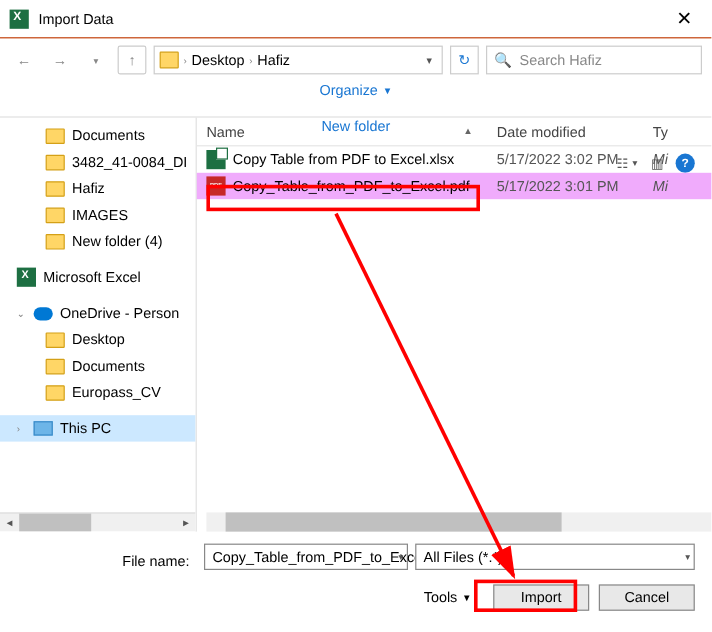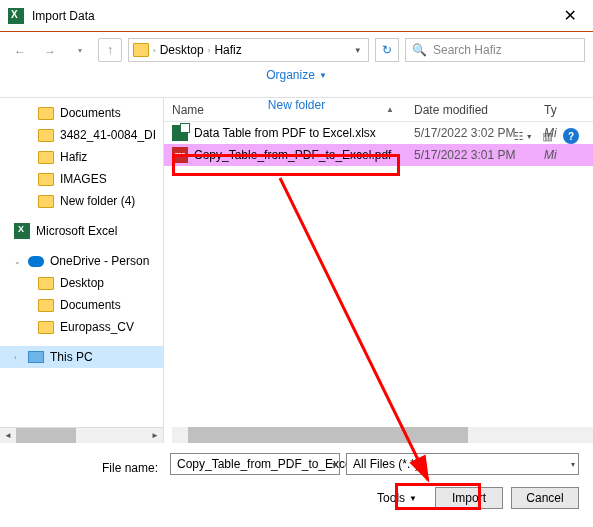--- a/index.html
+++ b/index.html
@@ -69,21 +69,21 @@
     
     .bottom { padding: 10px 14px; }
     .filerow { display: flex; align-items: flex-end; gap: 6px; margin-bottom: 12px; }
     .filerow label { width: 150px; text-align: right; padding-right: 6px; }
     .filerow .combo { height: 22px; border: 1px solid #888; padding: 0 18px 0 6px; display: flex; align-items: center; position: relative; background: #fff; }
     .filerow .combo .drop { position: absolute; right: 3px; font-size: 8px; color: #555; }
     .filerow .fname-combo { width: 170px; }
     .filerow .filter-combo { flex: 1; }
     .btnrow { display: flex; align-items: center; justify-content: flex-end; gap: 8px; }
     .btnrow .tools { display: flex; align-items: center; gap: 4px; margin-right: 10px; }
-    .btnrow .btn { width: 68px; height: 22px; border: 1px solid #888; background: #e8e8e8; display: flex; align-items: center; justify-content: center; font-size: 12px; }
+    .btnrow .btn { width: 80px; height: 22px; border: 1px solid #888; background: #e8e8e8; display: flex; align-items: center; justify-content: center; font-size: 12px; }
     
     
     .hl { position: absolute; border: 3px solid #ff0000; pointer-events: none; }
     .hl-file { left: 172px; top: 154px; width: 228px; height: 22px; }
     .hl-btn { left: 395px; top: 483px; width: 86px; height: 27px; }
     .arrow-svg { position: absolute; left: 0; top: 0; pointer-events: none; }
   </style>
 </head>
 <body>
 
@@ -203,21 +203,21 @@
       <div class="col-name">
           <span>Name</span>
           <span class="sort">▲</span>
         </div>
       <div class="col-date">Date modified</div>
       <div class="col-type">Ty</div>
     </div>
     <div class="list-row">
       <div class="fname">
           <div class="xlsx-ic"></div>
-          <span>Data Table from PDF to Excel.xlsx</span>
+          <span>Copy Table from PDF to Excel.xlsx</span>
         </div>
       <div class="fdate">5/17/2022 3:02 PM</div>
       <div class="ftype">Mi</div>
     </div>
     <div class="list-row selected">
       <div class="fname">
           <div class="pdf-ic"></div>
           <span>Copy_Table_from_PDF_to_Excel.pdf</span>
         </div>
       <div class="fdate">5/17/2022 3:01 PM</div>

